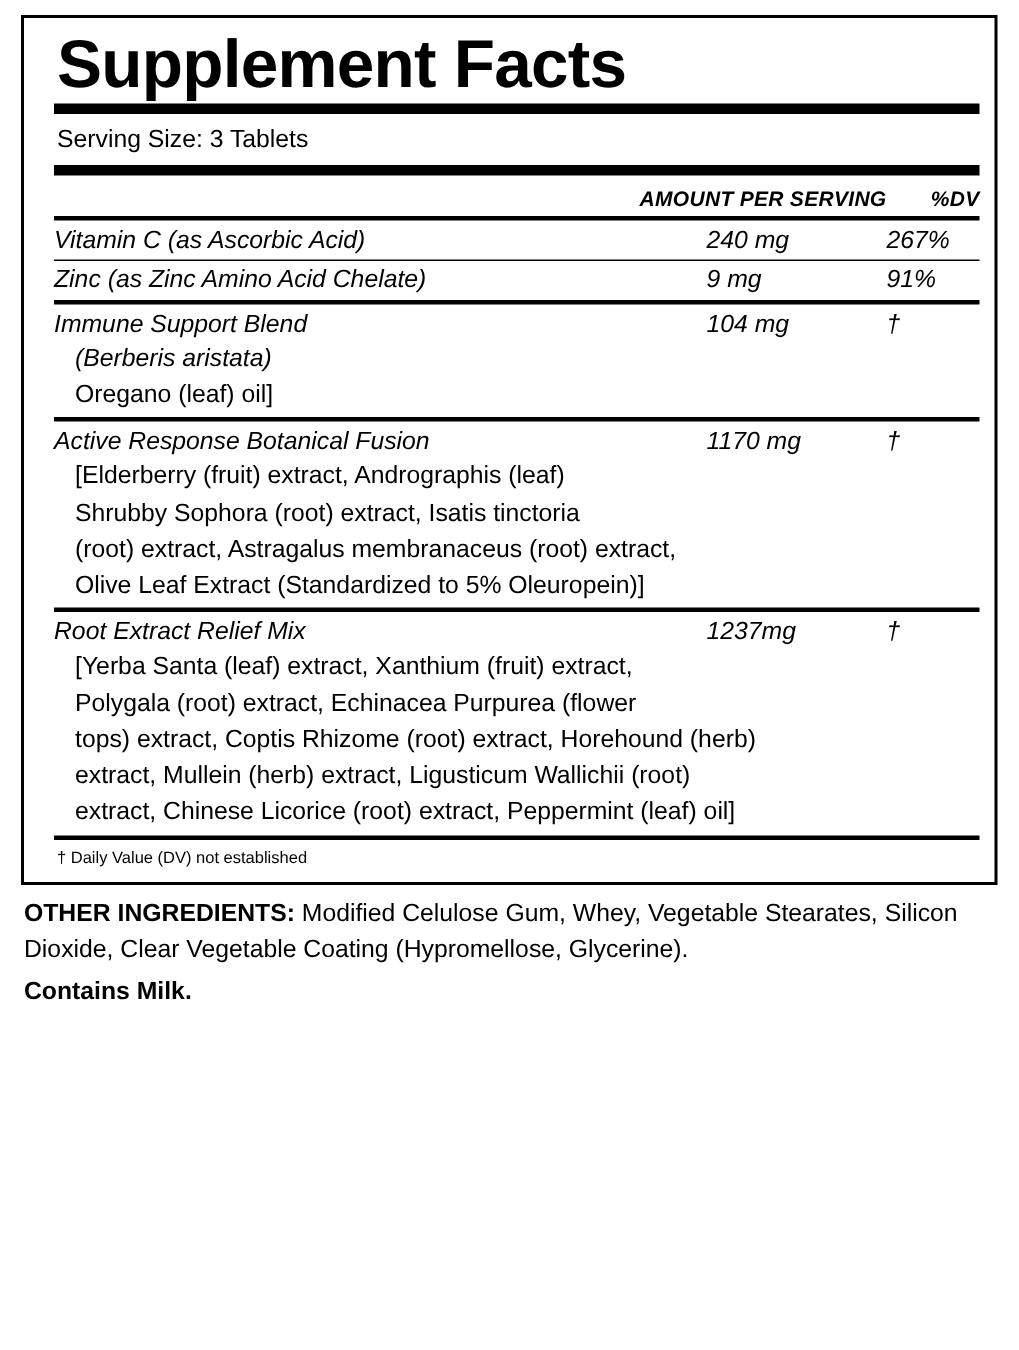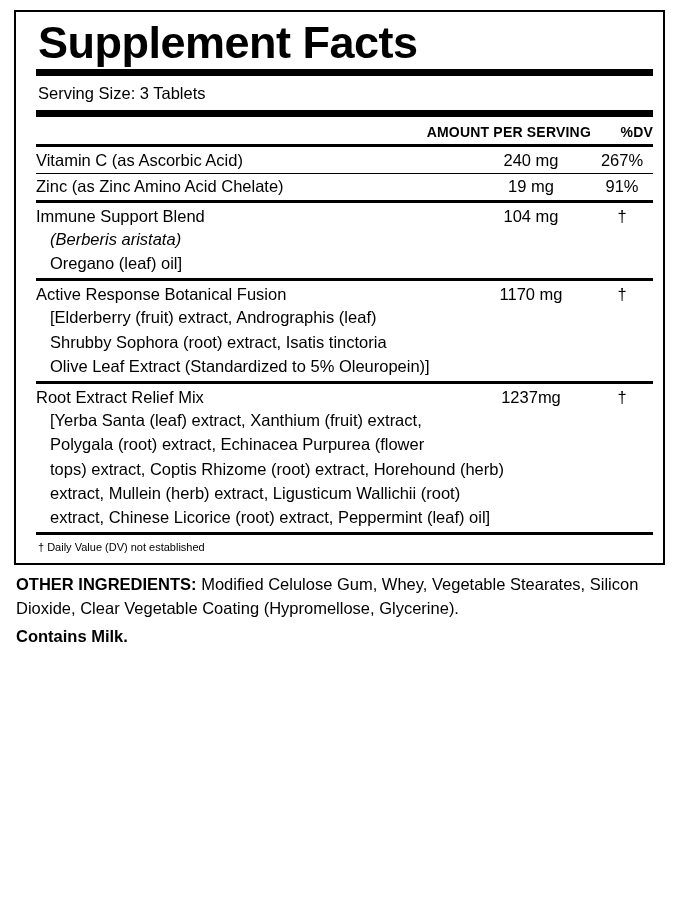--- a/index.html
+++ b/index.html
@@ -52,24 +52,25 @@
     margin-left: 2px;
   }
   table.facts {
     width: 100%;
     border-collapse: collapse;
     font-size: 16.5px;
   }
   table.facts td {
     vertical-align: top;
     padding: 1px 0;
+    font-style: italic;
   }
   .col-name { text-align: left; }
-  .col-amt  { text-align: center; width: 120px; white-space: nowrap; }
-  .col-dv   { text-align: center; width: 62px; white-space: nowrap; padding-right: 2px;}
+  .col-amt  { text-align: left; width: 120px; white-space: nowrap; }
+  .col-dv   { text-align: left; width: 62px; white-space: nowrap; padding-right: 2px;}
   .hdr-row td {
     font-size: 14px;
     font-weight: bold;
     letter-spacing: 0.2px;
     padding-bottom: 1px;
   }
   .hdr-amt { text-align: right; }
   .hdr-dv  { text-align: right; padding-right: 2px; }
   .blend-body {
     font-size: 16.5px;
@@ -130,21 +131,21 @@
       </tr>
     </tbody>
       </table>
 
     <div class="rule-thin"></div>
 
     <table class="facts">
       <tbody>
           <tr>
         <td class="col-name">Zinc (as Zinc Amino Acid Chelate)</td>
-        <td class="col-amt">19 mg</td>
+        <td class="col-amt">9 mg</td>
         <td class="col-dv">91%</td>
       </tr>
     </tbody>
       </table>
 
     <div class="rule-med"></div>
 
     <table class="facts">
       <tbody>
           <tr>
@@ -163,20 +164,21 @@
       <tbody>
           <tr>
         <td class="col-name">Active Response Botanical Fusion</td>
         <td class="col-amt">1170 mg</td>
         <td class="col-dv">†</td>
       </tr>
     </tbody>
       </table>
     <div class="blend-body">[Elderberry (fruit) extract, Andrographis (leaf)</div>
     <div class="blend-body">Shrubby Sophora (root) extract, Isatis tinctoria</div>
+    <div class="blend-body">(root) extract, Astragalus membranaceus (root) extract,</div>
     <div class="blend-body">Olive Leaf Extract (Standardized to 5% Oleuropein)]</div>
 
     <div class="rule-med"></div>
 
     <table class="facts">
       <tbody>
           <tr>
         <td class="col-name">Root Extract Relief Mix</td>
         <td class="col-amt">1237mg</td>
         <td class="col-dv">†</td>

